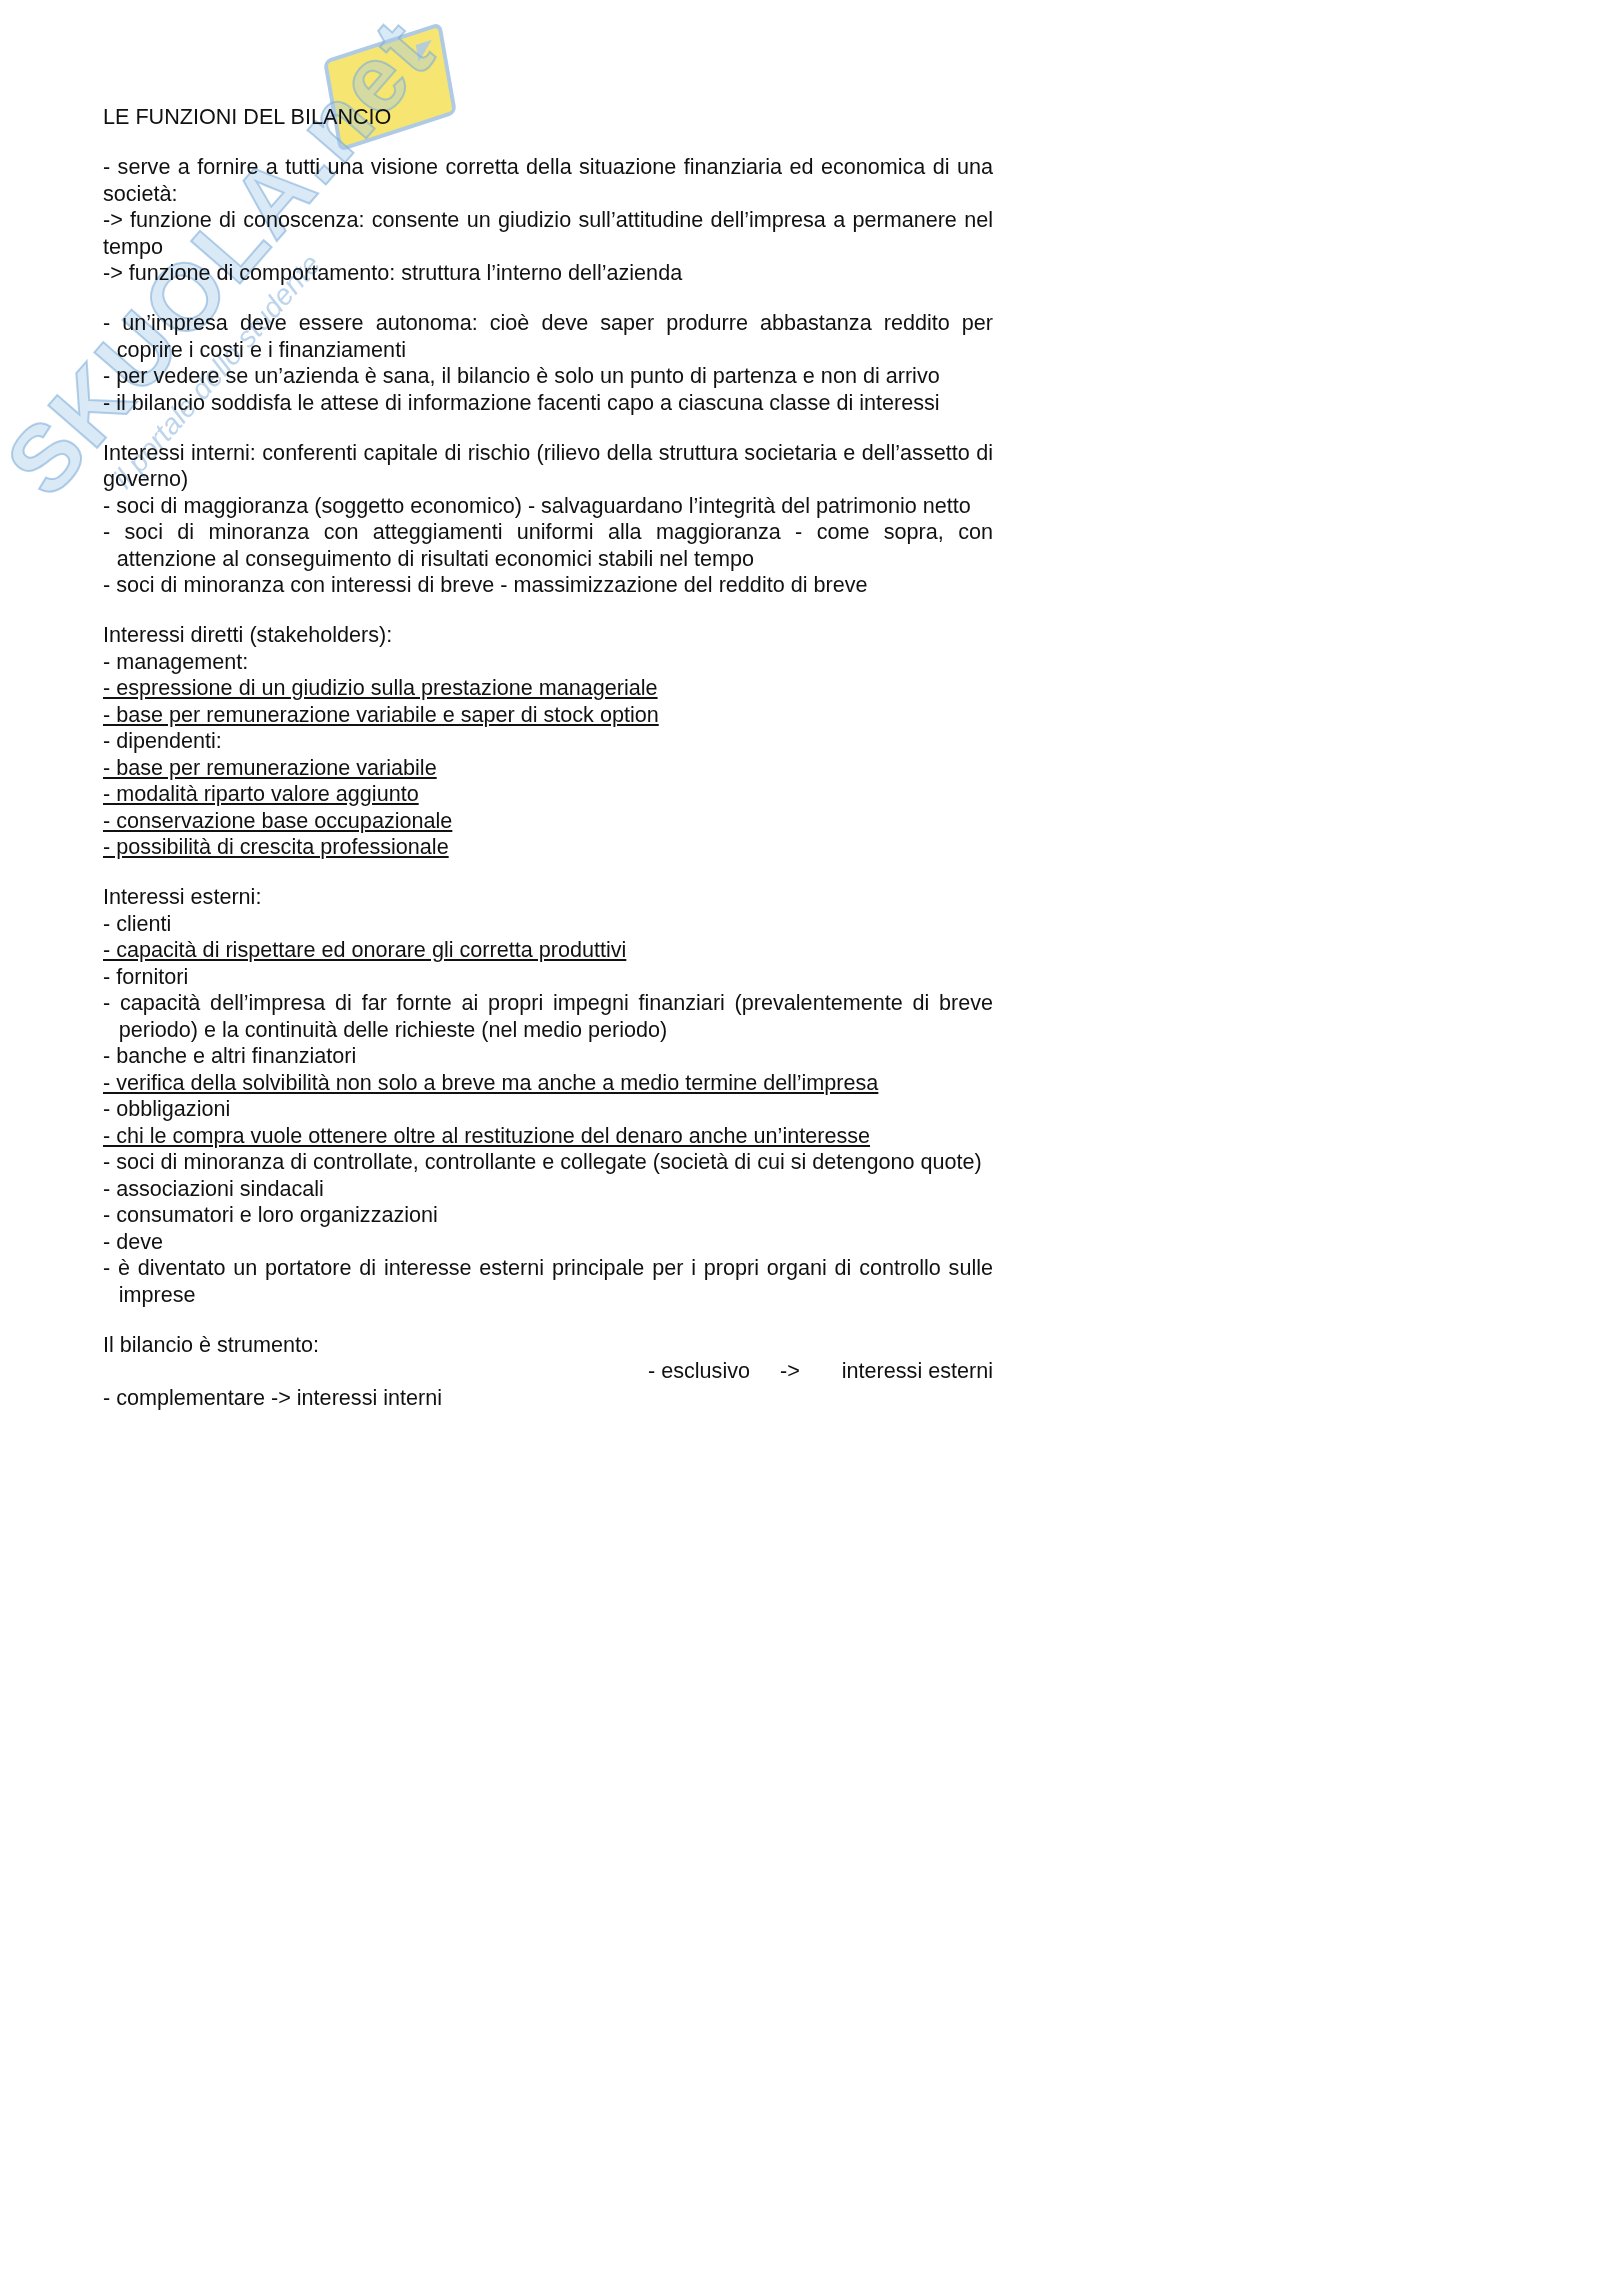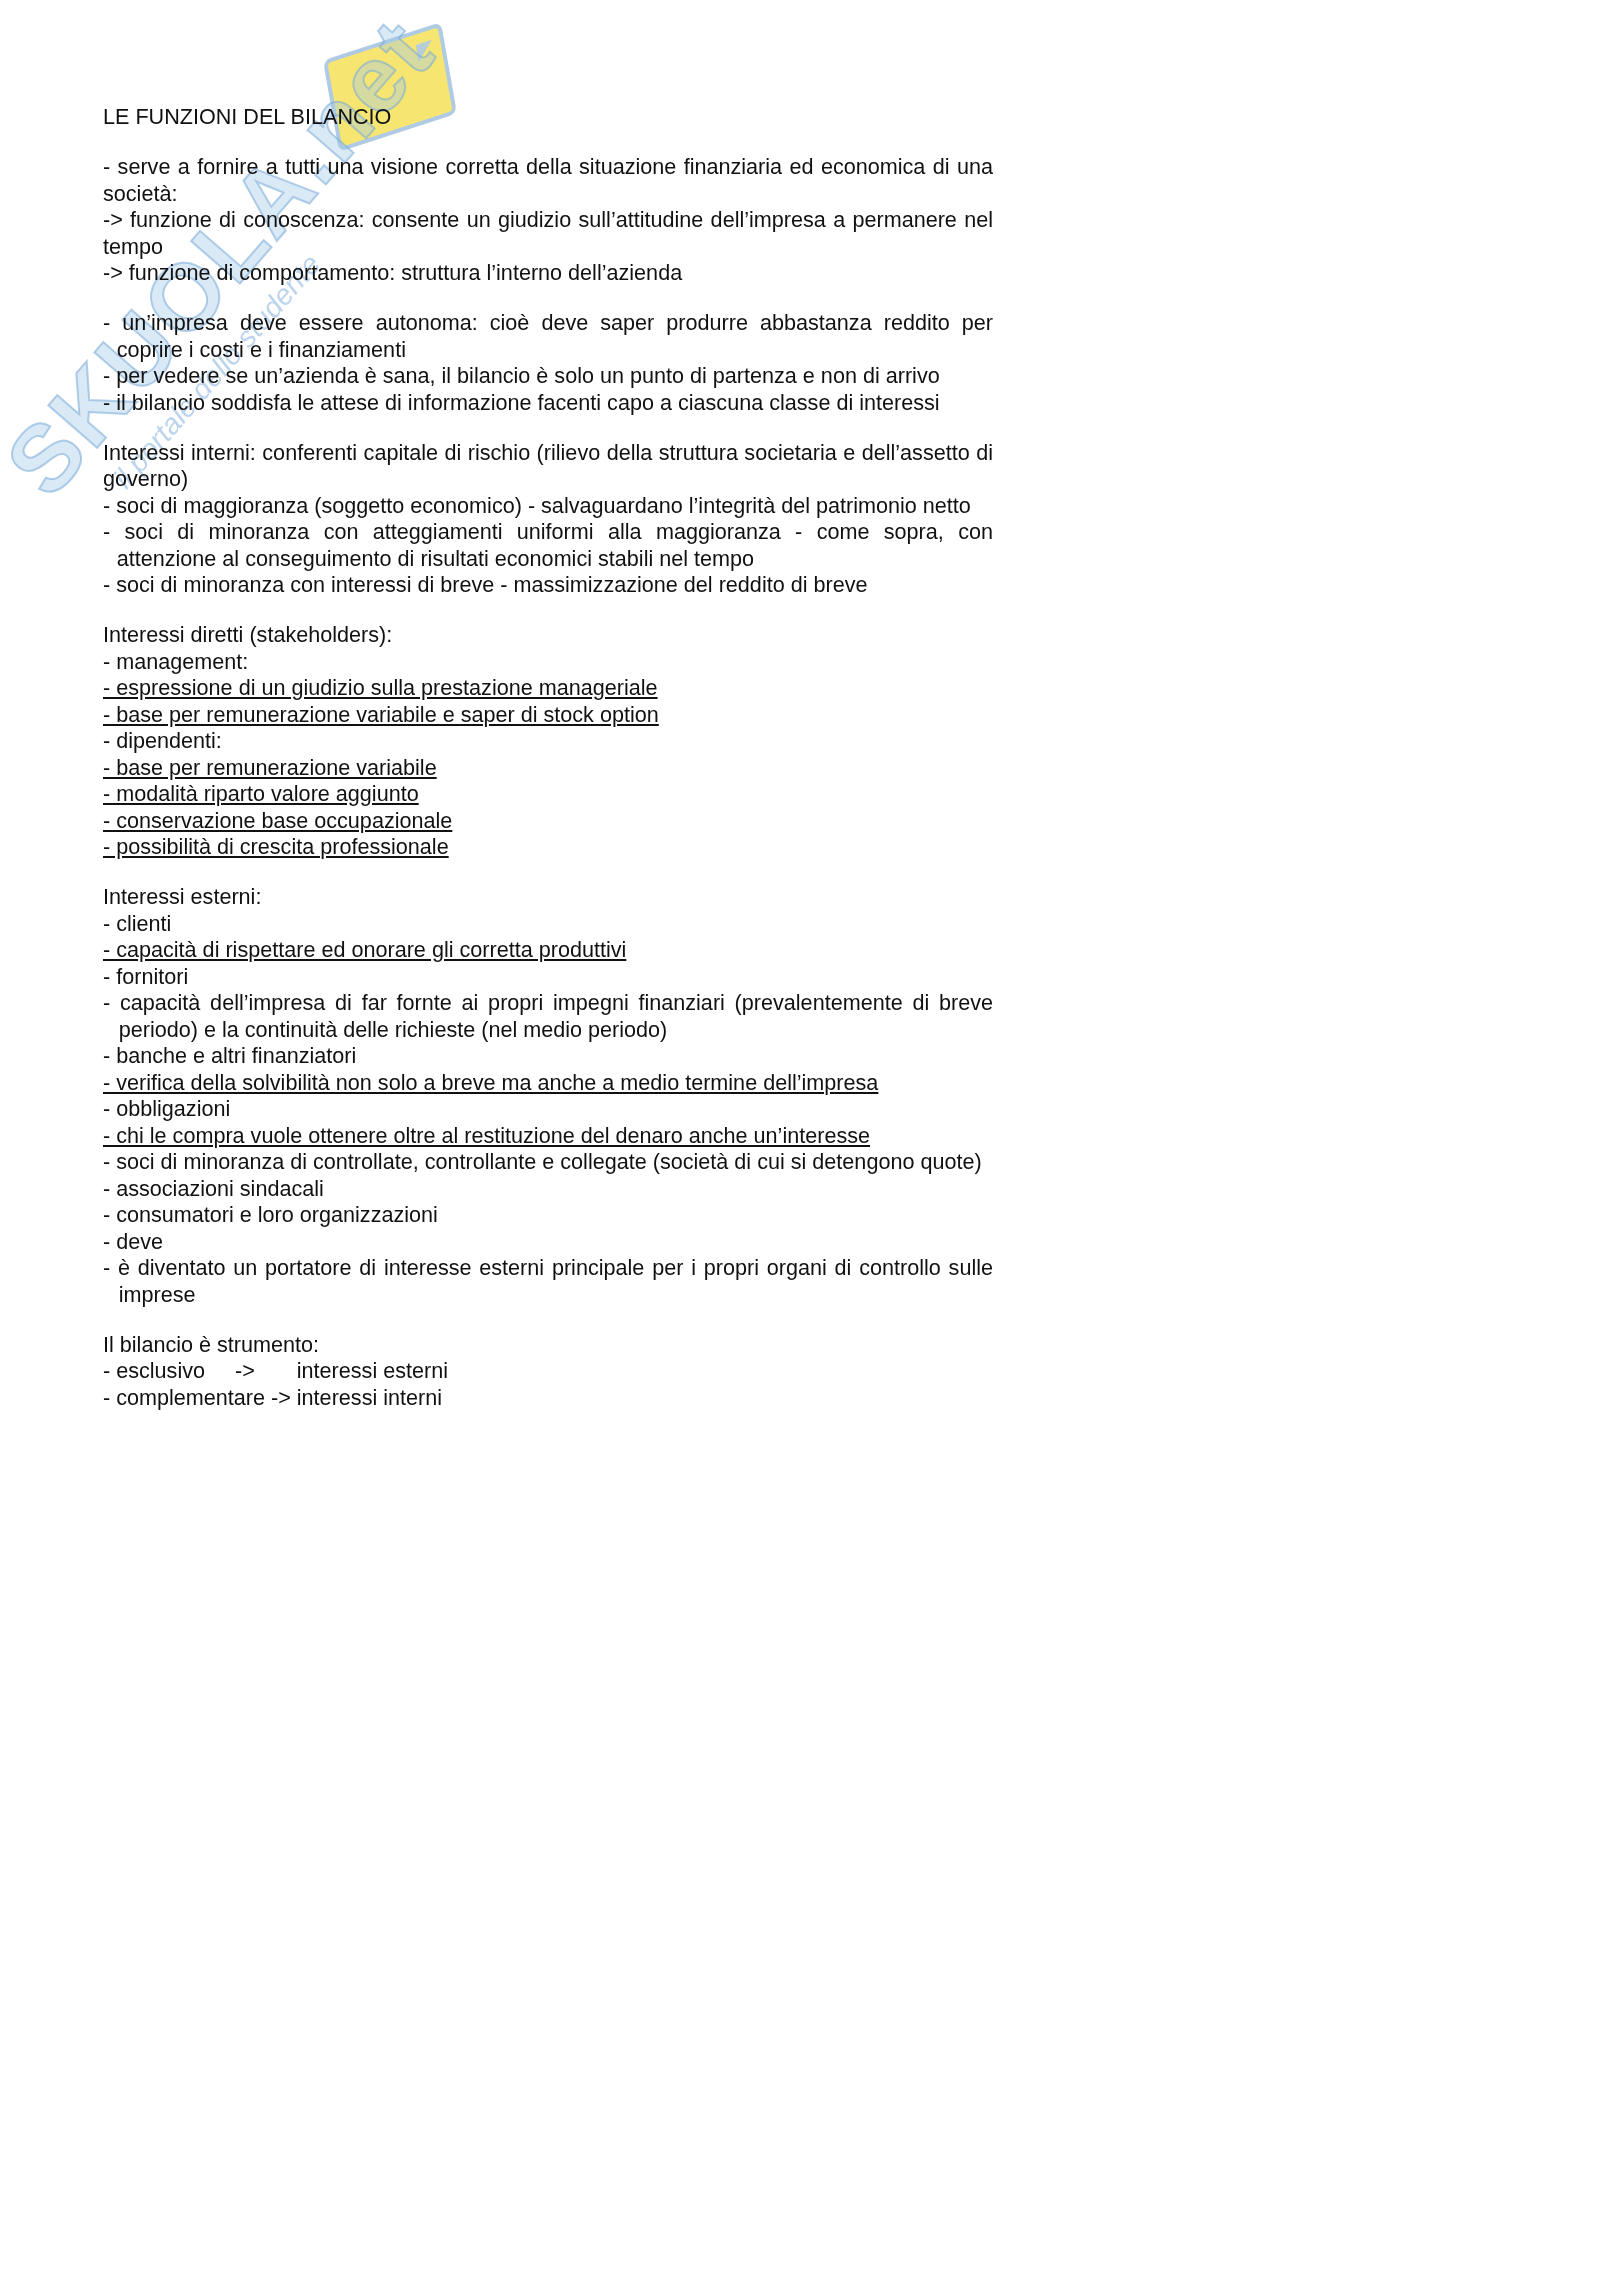--- a/index.html
+++ b/index.html
@@ -83,21 +83,21 @@
   .title { text-align: left; }
   .p     { text-align: justify; }
   .hang  { text-align: justify; padding-left: 13.7px; text-indent: -13.7px; }
   .sub   { text-align: justify; margin-left: 72px; text-decoration: underline; }
   .subhang {
     text-align: justify;
     margin-left: 72px;
     padding-left: 15.7px;
     text-indent: -15.7px;
   }
-  .pre   { text-align: left; white-space: pre-wrap; }
+  .pre   { text-align: right; white-space: pre-wrap; }
   .gap   { height: 23.5px; }
 </style>
 </head>
 <body>
 
 <div class="page">
 
   <div class="watermark">
     <div class="wm-logo"></div>
     <div class="wm-rot">

